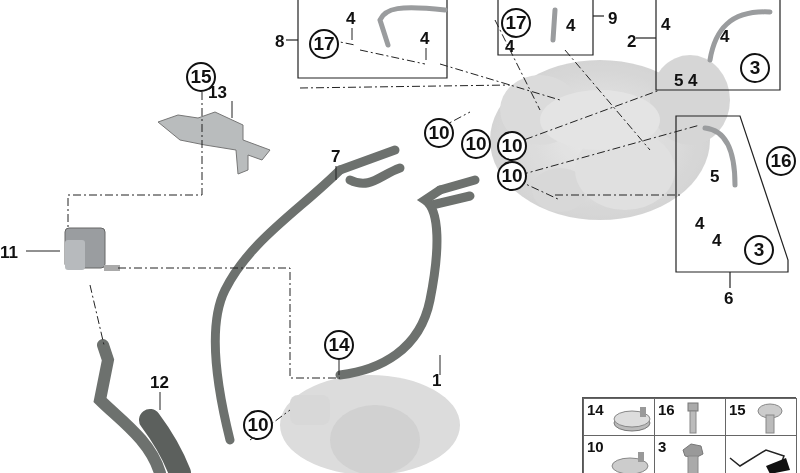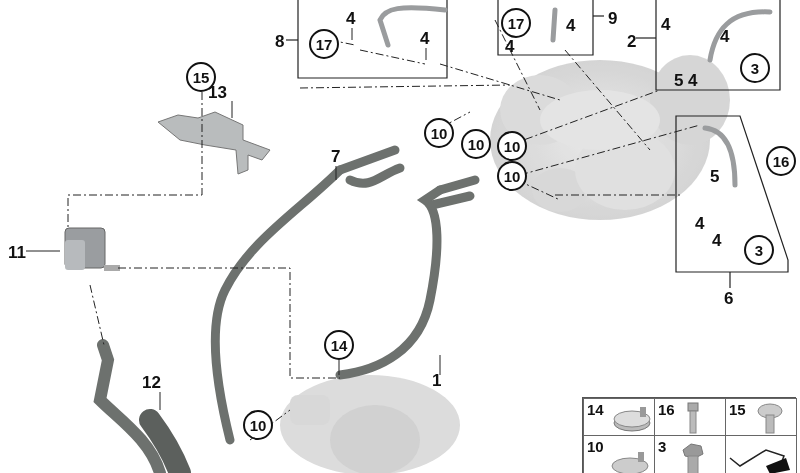--- a/index.html
+++ b/index.html
@@ -3,21 +3,21 @@
 <meta charset="utf-8">
 <style>
   html, body { margin: 0; padding: 0; background: #ffffff; }
   body { width: 800px; height: 473px; overflow: hidden; position: relative;
          font-family: "Liberation Sans", sans-serif; }
   #stage { position: absolute; left: 0; top: 0; width: 800px; height: 473px; }
   .lbl { position: absolute; font-weight: bold; font-size: 17px; color: #111;
          line-height: 1; font-family: "Liberation Sans", sans-serif; }
   .circ { position: absolute; width: 30px; height: 30px; border: 2px solid #111; border-radius: 50%;
           background: #fff; box-sizing: border-box; display: flex; align-items: center;
-          justify-content: center; font-weight: bold; font-size: 15px; color: #111;
+          justify-content: center; font-weight: bold; font-size: 19px; color: #111;
           font-family: "Liberation Sans", sans-serif; }
   .legend { position: absolute; left: 582px; top: 397px; width: 214px; height: 76px;
             border: 1px solid #555; box-sizing: border-box; background: #fff; }
   .lcell { position: absolute; border: 1px solid #666; box-sizing: border-box; background:#fff; }
   .lnum { position: absolute; left: 3px; top: 2px; font-weight: bold; font-size: 15px; color: #111;
           font-family: "Liberation Sans", sans-serif; }
 </style>
 </head>
 <body>
 
@@ -127,22 +127,22 @@
   <span class="lbl" style="left:720px;top:28px">4</span>
   <span class="lbl" style="left:674px;top:72px">5</span>
   <span class="lbl" style="left:688px;top:72px">4</span>
   <span class="lbl" style="left:710px;top:168px">5</span>
   <span class="lbl" style="left:695px;top:215px">4</span>
   <span class="lbl" style="left:712px;top:232px">4</span>
   <span class="lbl" style="left:724px;top:290px">6</span>
   <span class="lbl" style="left:331px;top:148px">7</span>
   <span class="lbl" style="left:275px;top:33px">8</span>
   <span class="lbl" style="left:608px;top:10px">9</span>
-  <span class="lbl" style="left:8px;top:244px">11</span>
-  <span class="lbl" style="left:142px;top:374px">12</span>
+  <span class="lbl" style="left:0;top:244px">11</span>
+  <span class="lbl" style="left:150px;top:374px">12</span>
   <span class="lbl" style="left:208px;top:84px">13</span>
 
   <div class="circ" style="left:186px;top:62px">15</div>
   <div class="circ" style="left:309px;top:29px">17</div>
   <div class="circ" style="left:501px;top:8px">17</div>
   <div class="circ" style="left:740px;top:53px">3</div>
   <div class="circ" style="left:766px;top:146px">16</div>
   <div class="circ" style="left:744px;top:235px">3</div>
   <div class="circ" style="left:424px;top:118px">10</div>
   <div class="circ" style="left:461px;top:129px">10</div>

